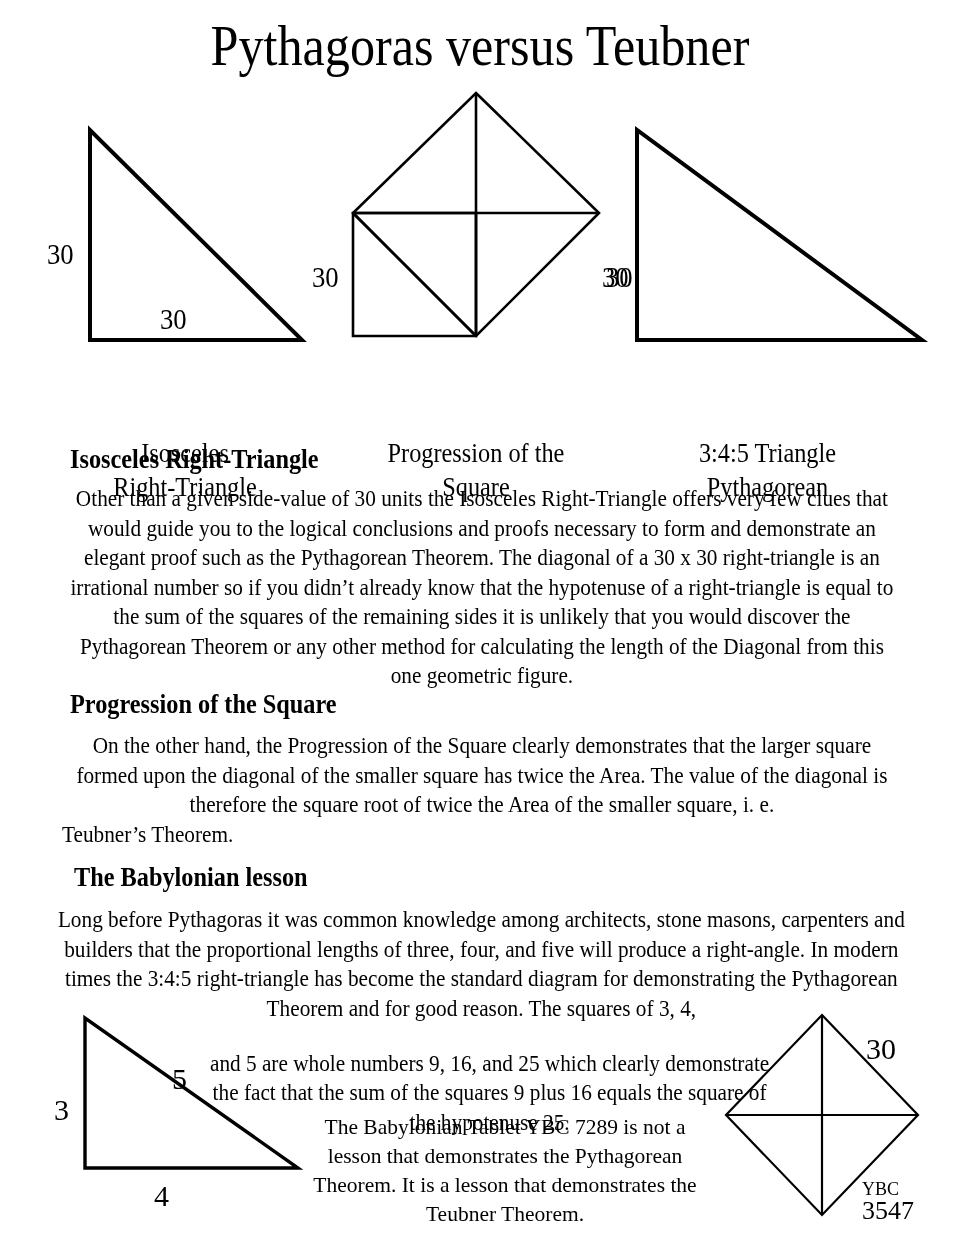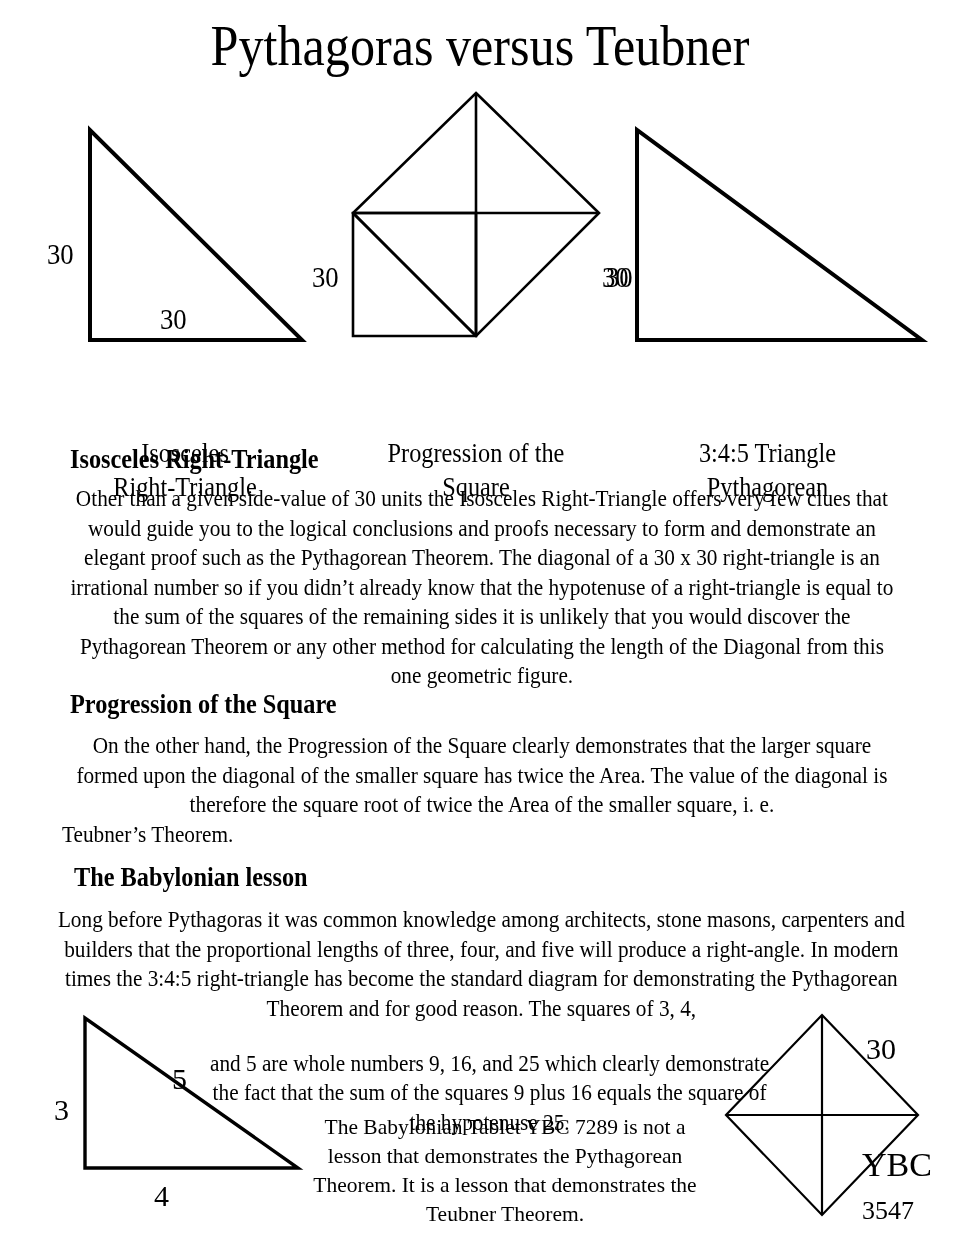--- a/index.html
+++ b/index.html
@@ -219,17 +219,17 @@
     <div class="bl-label" style="left:94px; top:172px;">4</div>
   </div>
 
   <div id="fig-bottom-right">
     <svg width="210" height="230" viewBox="0 0 210 230">
       <polygon points="104,10 200,110 104,210 8,110" fill="none" stroke="#000000" stroke-width="2.2"></polygon>
       <line x1="8" y1="110" x2="200" y2="110" stroke="#000000" stroke-width="2.2"></line>
       <line x1="104" y1="10" x2="104" y2="210" stroke="#000000" stroke-width="2.2"></line>
     </svg>
     <div class="br-label" style="left:148px; top:28px;">30</div>
-    <div class="br-label" style="left:144px; top:144px; font-size:34px;">YBC</div>
+    <div class="br-label" style="left:144px; top:168px; font-size:18px;">YBC</div>
     <div class="br-label" style="left:144px; top:190px; font-size:26px;">3547</div>
   </div>
 
 </div>
 
 </body></html>

